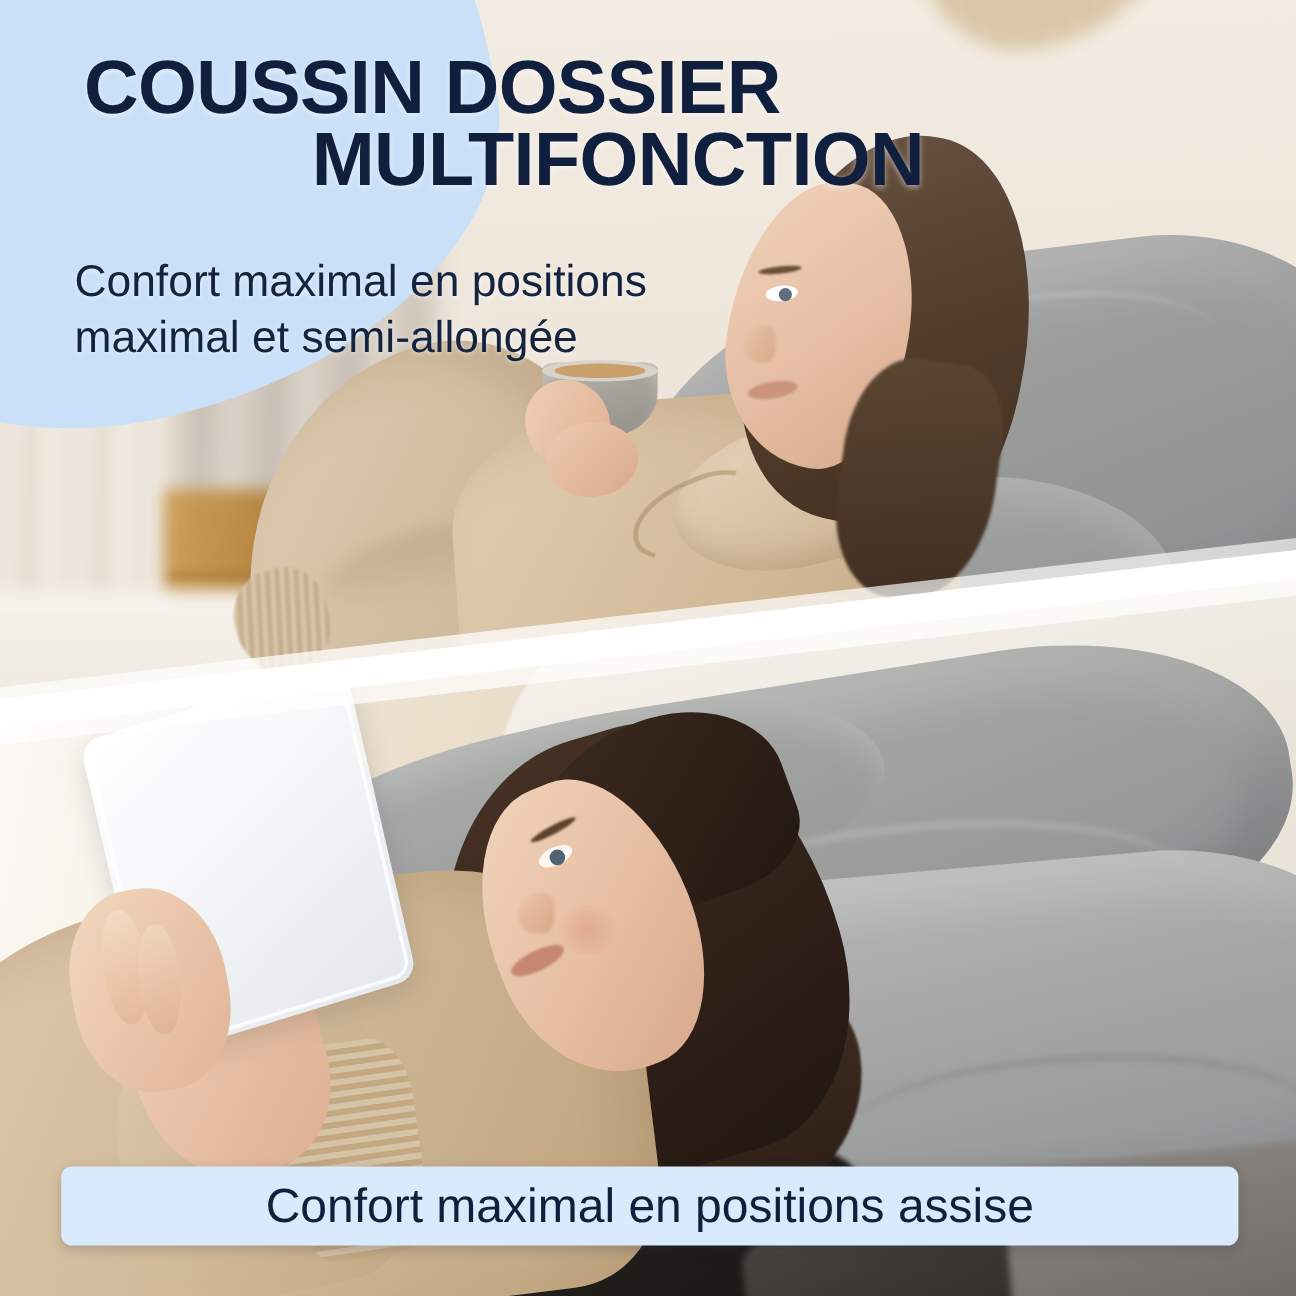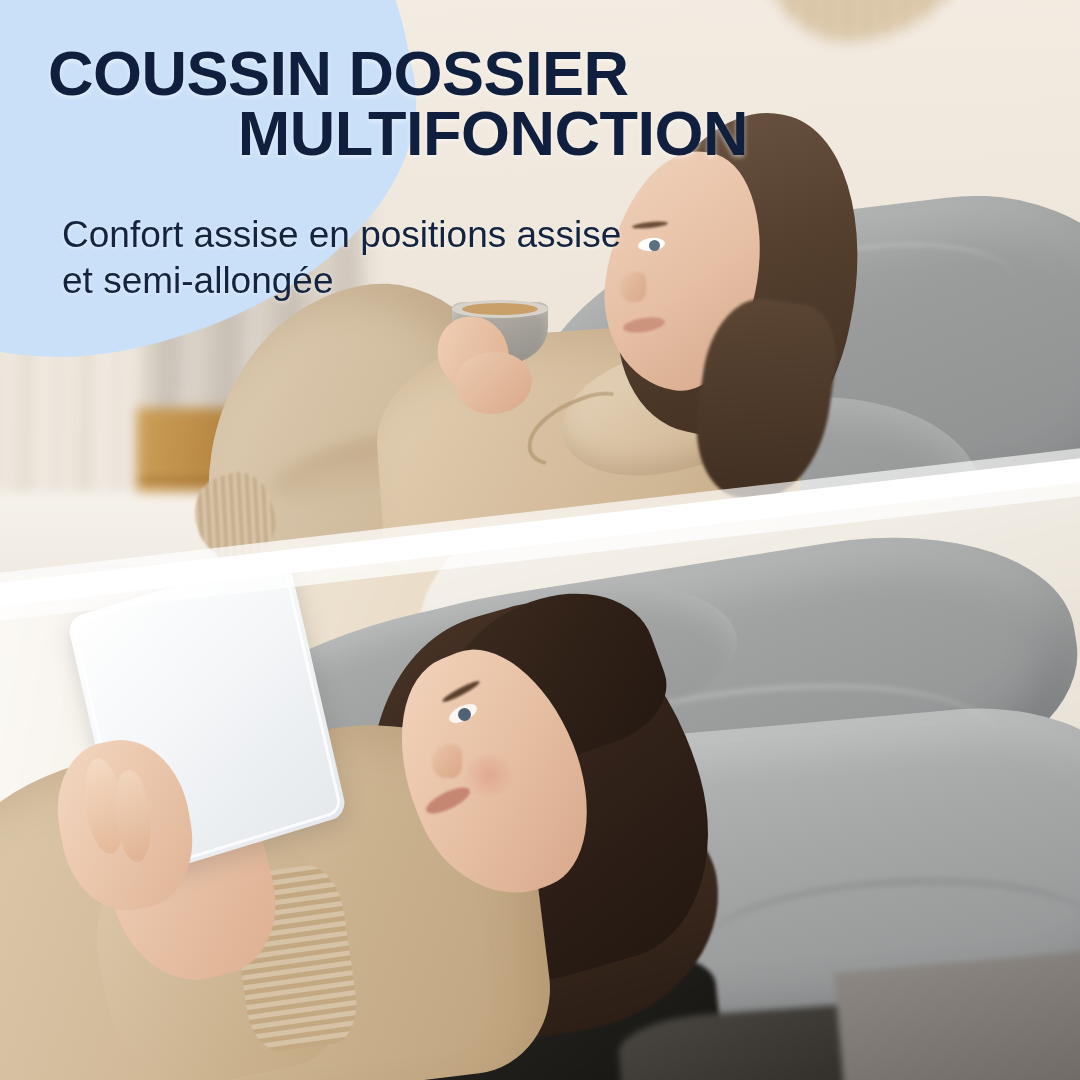--- a/index.html
+++ b/index.html
@@ -406,21 +406,21 @@
   }
   .blob2 {
     position:absolute; left:-90px; top:-60px;
     width:430px; height:330px;
     background:#c9e0f8;
     border-radius:44% 56% 50% 50%/48% 50% 50% 52%;
   }
 
   
   .headline {
-    position:absolute; left:48px; top:44px;
+    position:absolute; left:70px; top:44px;
     width:700px;
     color:#0f1f3d;
     font-size:63px;
     line-height:0.95;
     font-weight:bold;
     letter-spacing:-0.5px;
     text-transform:uppercase;
     text-shadow:0 2px 5px rgba(255,255,255,.55);
   }
   .headline .l2 { display:block;text-align:right; }
@@ -535,16 +535,19 @@
   </div>
 
   <div class="divider-glow"></div>
   <div class="divider"></div>
 
   <div class="blob"></div>
   <div class="blob2"></div>
 
   <h1 class="headline"><span>COUSSIN DOSSIER</span><span class="l2">MULTIFONCTION</span></h1>
 
-  <p class="subhead">Confort assise en positions assise et semi-allongée</p>
-
+  <p class="subhead">Confort maximal en positions maximal et semi-allongée</p>
+
+  <div class="caption">
+    <span>Confort maximal en positions assise</span>
+  </div>
 
 </div>
 
 </body></html>

